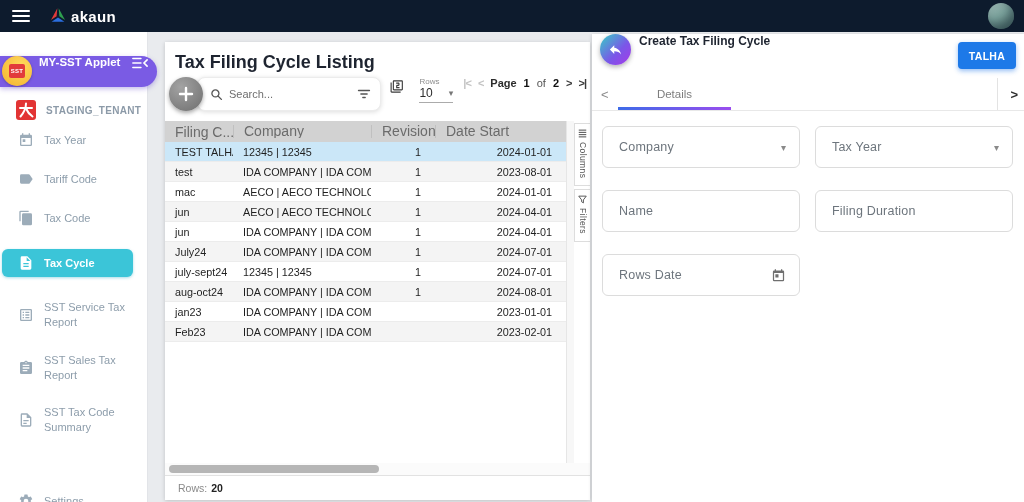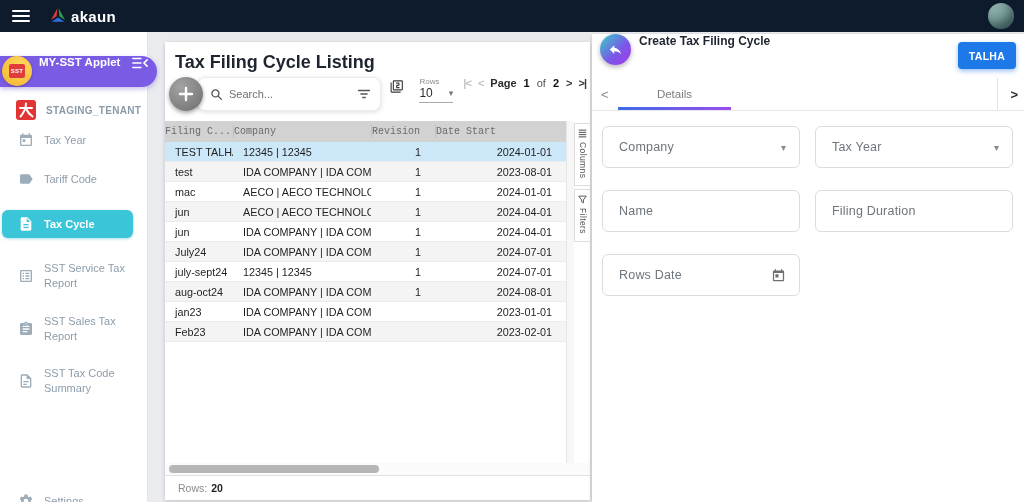--- a/index.html
+++ b/index.html
@@ -77,21 +77,21 @@
   .pg-disabled { color:#c3c3c3; }
   .pg-enabled { color:#3a3a3a; }
   .pg-word { color:#2c2c2c; font-weight:600; }
   .pg-num { color:#111; font-weight:bold; }
   .pg-of { color:#555; font-weight:normal; }
 
   .table-zone { flex:1; display:flex; min-height:0; }
   .table-wrap { flex:1; display:flex; flex-direction:column; overflow:hidden; }
   .thead { display:grid; grid-template-columns:68px 138px 64px 1fr; background:#d2d2d2; height:21px;
            align-items:center; flex:0 0 21px; }
-  .th { font-size:10px; color:#6b6b6b; white-space:nowrap; overflow:hidden;font-family:Liberation Mono, monospace; }
+  .th { font-size:14px; color:#6b6b6b; padding-left:10px; white-space:nowrap; overflow:hidden; }
   .th + .th { border-left:1px solid #c0c0c0; height:13px; line-height:13px; }
   .th.num, .td.num { text-align:right; padding-right:14px; }
   .tr { display:grid; grid-template-columns:68px 138px 64px 1fr; height:20px; align-items:center;
         border-bottom:1px solid #ececec; background:#fff; cursor:pointer; }
   .tr:nth-child(even) { background:#f4f4f4; }
   .tr.selected { background:#cbe7f8; }
   .td { font-size:10.8px; color:#1f1f1f; padding-left:10px; white-space:nowrap; overflow:hidden; }
   .vtrack { flex:0 0 8px; background:#f7f7f7; border-left:1px solid #e6e6e6; }
   .side-tabs { flex:0 0 16px; display:flex; flex-direction:column; padding-top:2px; background:#fff; }
   .side-tab { border:1px solid #ddd; border-right:none; margin-bottom:3px; padding:5px 0 7px;
@@ -185,20 +185,26 @@
         <path fill="currentColor" d="M19 4h-1V2h-2v2H8V2H6v2H5a2 2 0 0 0-2 2v13a2 2 0 0 0 2 2h14a2 2 0 0 0 2-2V6a2 2 0 0 0-2-2zm0 15H5V9h14zM7 11h4v4H7z"></path>
       </svg>
       <span class="nlabel">Tax Year</span>
     </div>
     <div class="nav-item">
       <svg class="nicon" width="16" height="16" viewBox="0 0 24 24">
         <path fill="currentColor" d="M17.6 5.8A2 2 0 0 0 16 5H5a2 2 0 0 0-2 2v10a2 2 0 0 0 2 2h11a2 2 0 0 0 1.6-.8L22 12z"></path>
       </svg>
       <span class="nlabel">Tariff Code</span>
     </div>
+    <div class="nav-item">
+      <svg class="nicon" width="16" height="16" viewBox="0 0 24 24">
+        <path fill="currentColor" d="M16 1H4a2 2 0 0 0-2 2v14h2V3h12zm3 4H8a2 2 0 0 0-2 2v14a2 2 0 0 0 2 2h11a2 2 0 0 0 2-2V7a2 2 0 0 0-2-2z"></path>
+      </svg>
+      <span class="nlabel">Tax Code</span>
+    </div>
     <div class="nav-item active">
       <svg class="nicon" width="16" height="16" viewBox="0 0 24 24">
         <path fill="currentColor" d="M14 2H6a2 2 0 0 0-2 2v16a2 2 0 0 0 2 2h12a2 2 0 0 0 2-2V8l-6-6zm2 16H8v-2h8v2zm0-4H8v-2h8v2zm-3-5V3.5L18.5 9H13z"></path>
       </svg>
       <span class="nlabel">Tax Cycle</span>
     </div>
     <div class="nav-item">
       <svg class="nicon" width="16" height="16" viewBox="0 0 24 24">
         <path fill="currentColor" d="M19 5v14H5V5h14m0-2H5a2 2 0 0 0-2 2v14a2 2 0 0 0 2 2h14a2 2 0 0 0 2-2V5a2 2 0 0 0-2-2zm-8 4h6v2h-6zm0 4h6v2h-6zm0 4h6v2h-6zM7 7h2v2H7zm0 4h2v2H7zm0 4h2v2H7z"></path>
       </svg>

